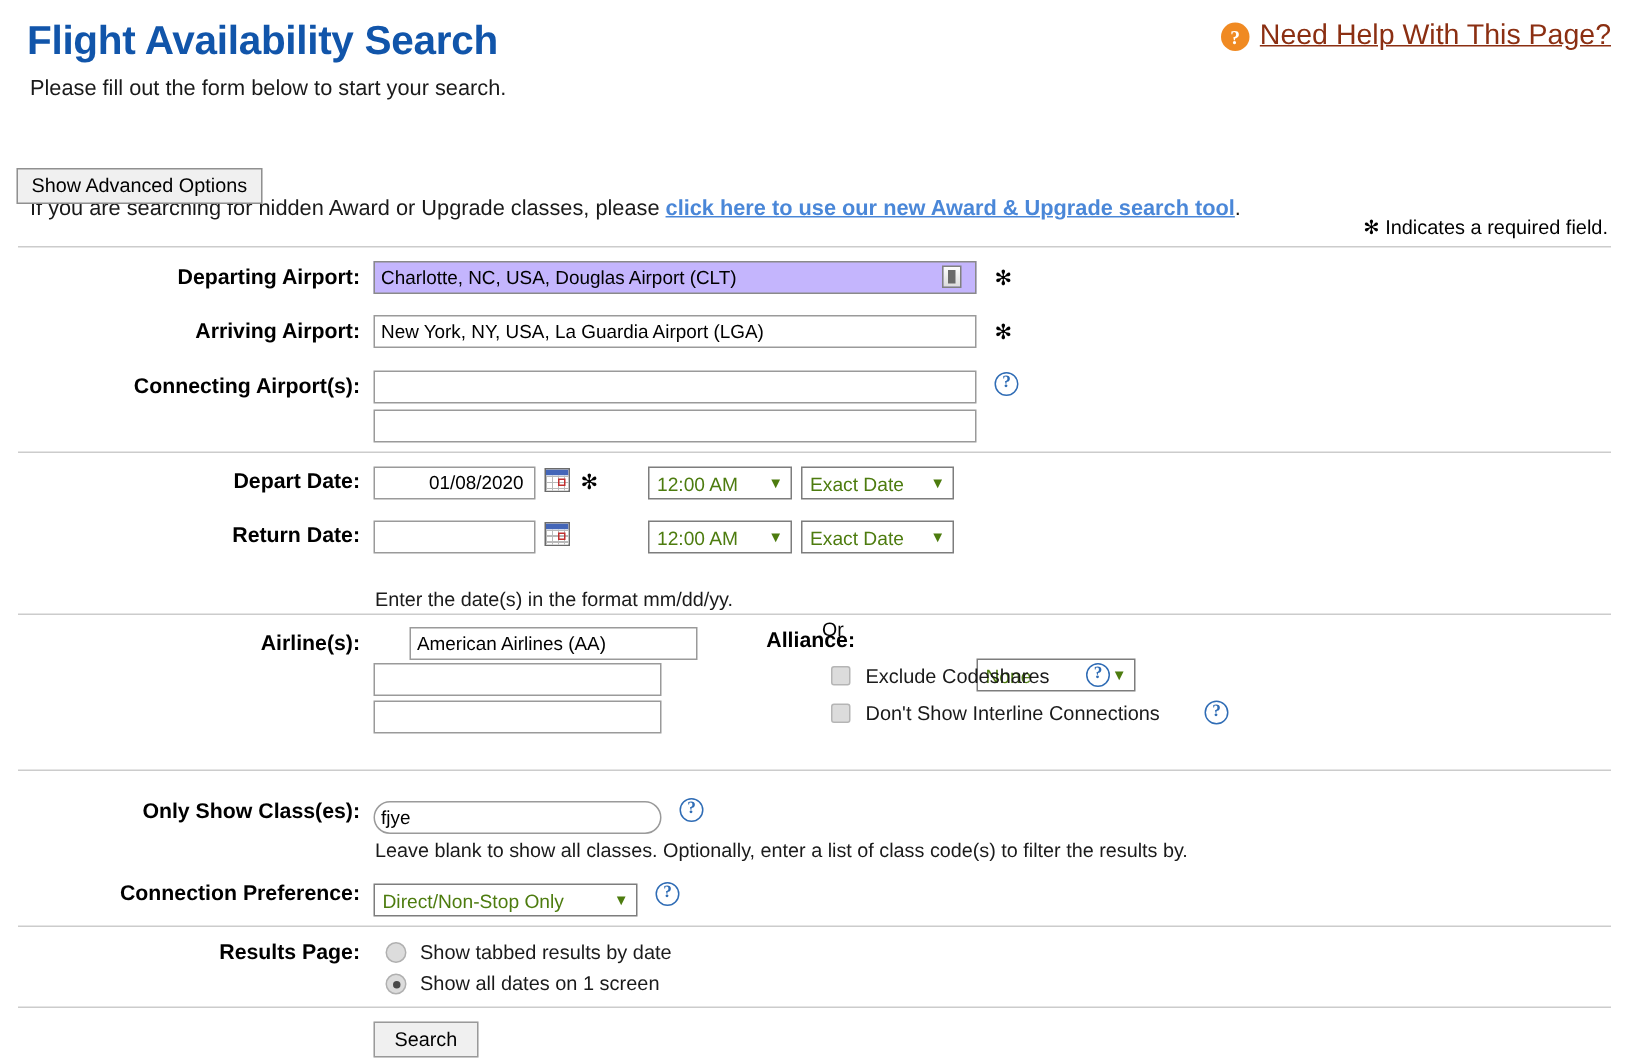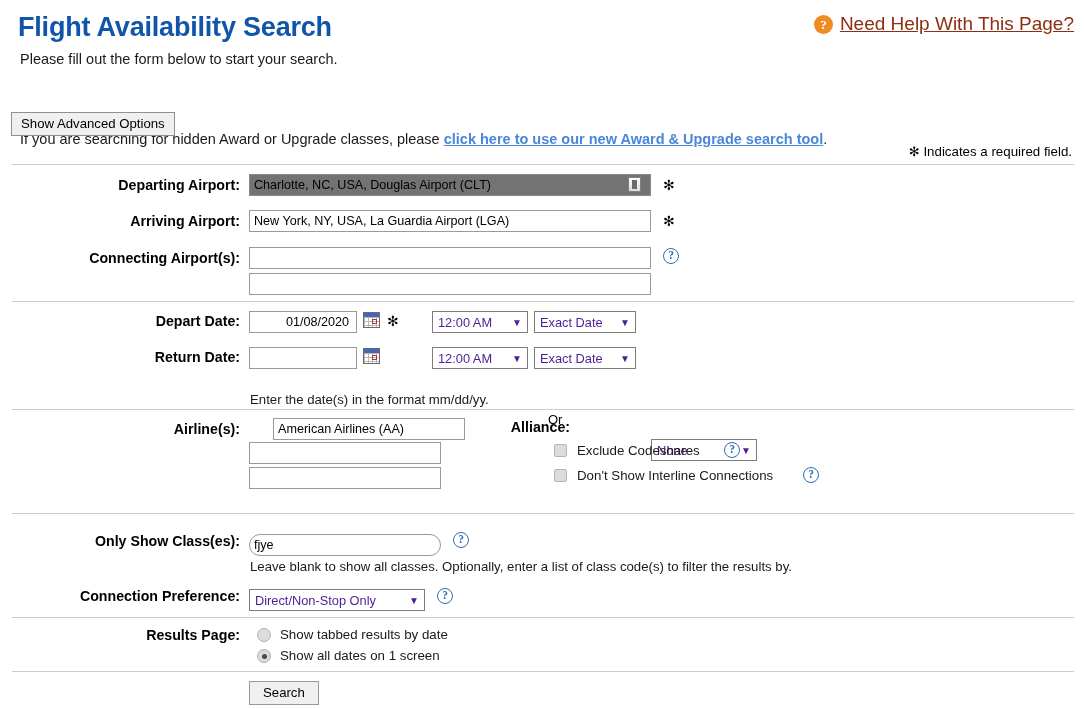--- a/index.html
+++ b/index.html
@@ -92,21 +92,21 @@
     border: 1px solid #9a9a9a;
     background: #ffffff;
     font-family: "Liberation Sans", sans-serif;
     font-size: 12.6px;
     color: #000;
     padding: 0 4px;
     height: 22px;
     line-height: 20px;
     outline: none;
   }
-  .txt.grey { background: #737373; border-color: #8a8a8a; }
+  .txt.grey { background: #c4b5fd; border-color: #8a8a8a; }
 
   .spin-icon {
     position: absolute;
     width: 13px; height: 15px;
     border: 1px solid #808080;
     background: linear-gradient(#fdfdfd,#dcdcdc);
     display: flex; align-items: center; justify-content: center;
   }
   .spin-icon i {
     display: block; width: 5px; height: 9px;
@@ -156,21 +156,21 @@
   }
 
   
   .sel {
     position: absolute;
     border: 1px solid #7d7d7d;
     background: #ffffff;
     height: 22px;
     font-family: "Liberation Sans", sans-serif;
     font-size: 12.8px;
-    color: #4c1d95;
+    color: #4d7c0f;
     display: flex; align-items: center;
     padding: 0 5px;
     cursor: pointer;
     white-space: nowrap;
   }
   .sel .sel-text { flex: 1; }
   .sel .arw { font-size: 10px; margin-left: 6px; }
 
   
   .cbox {

